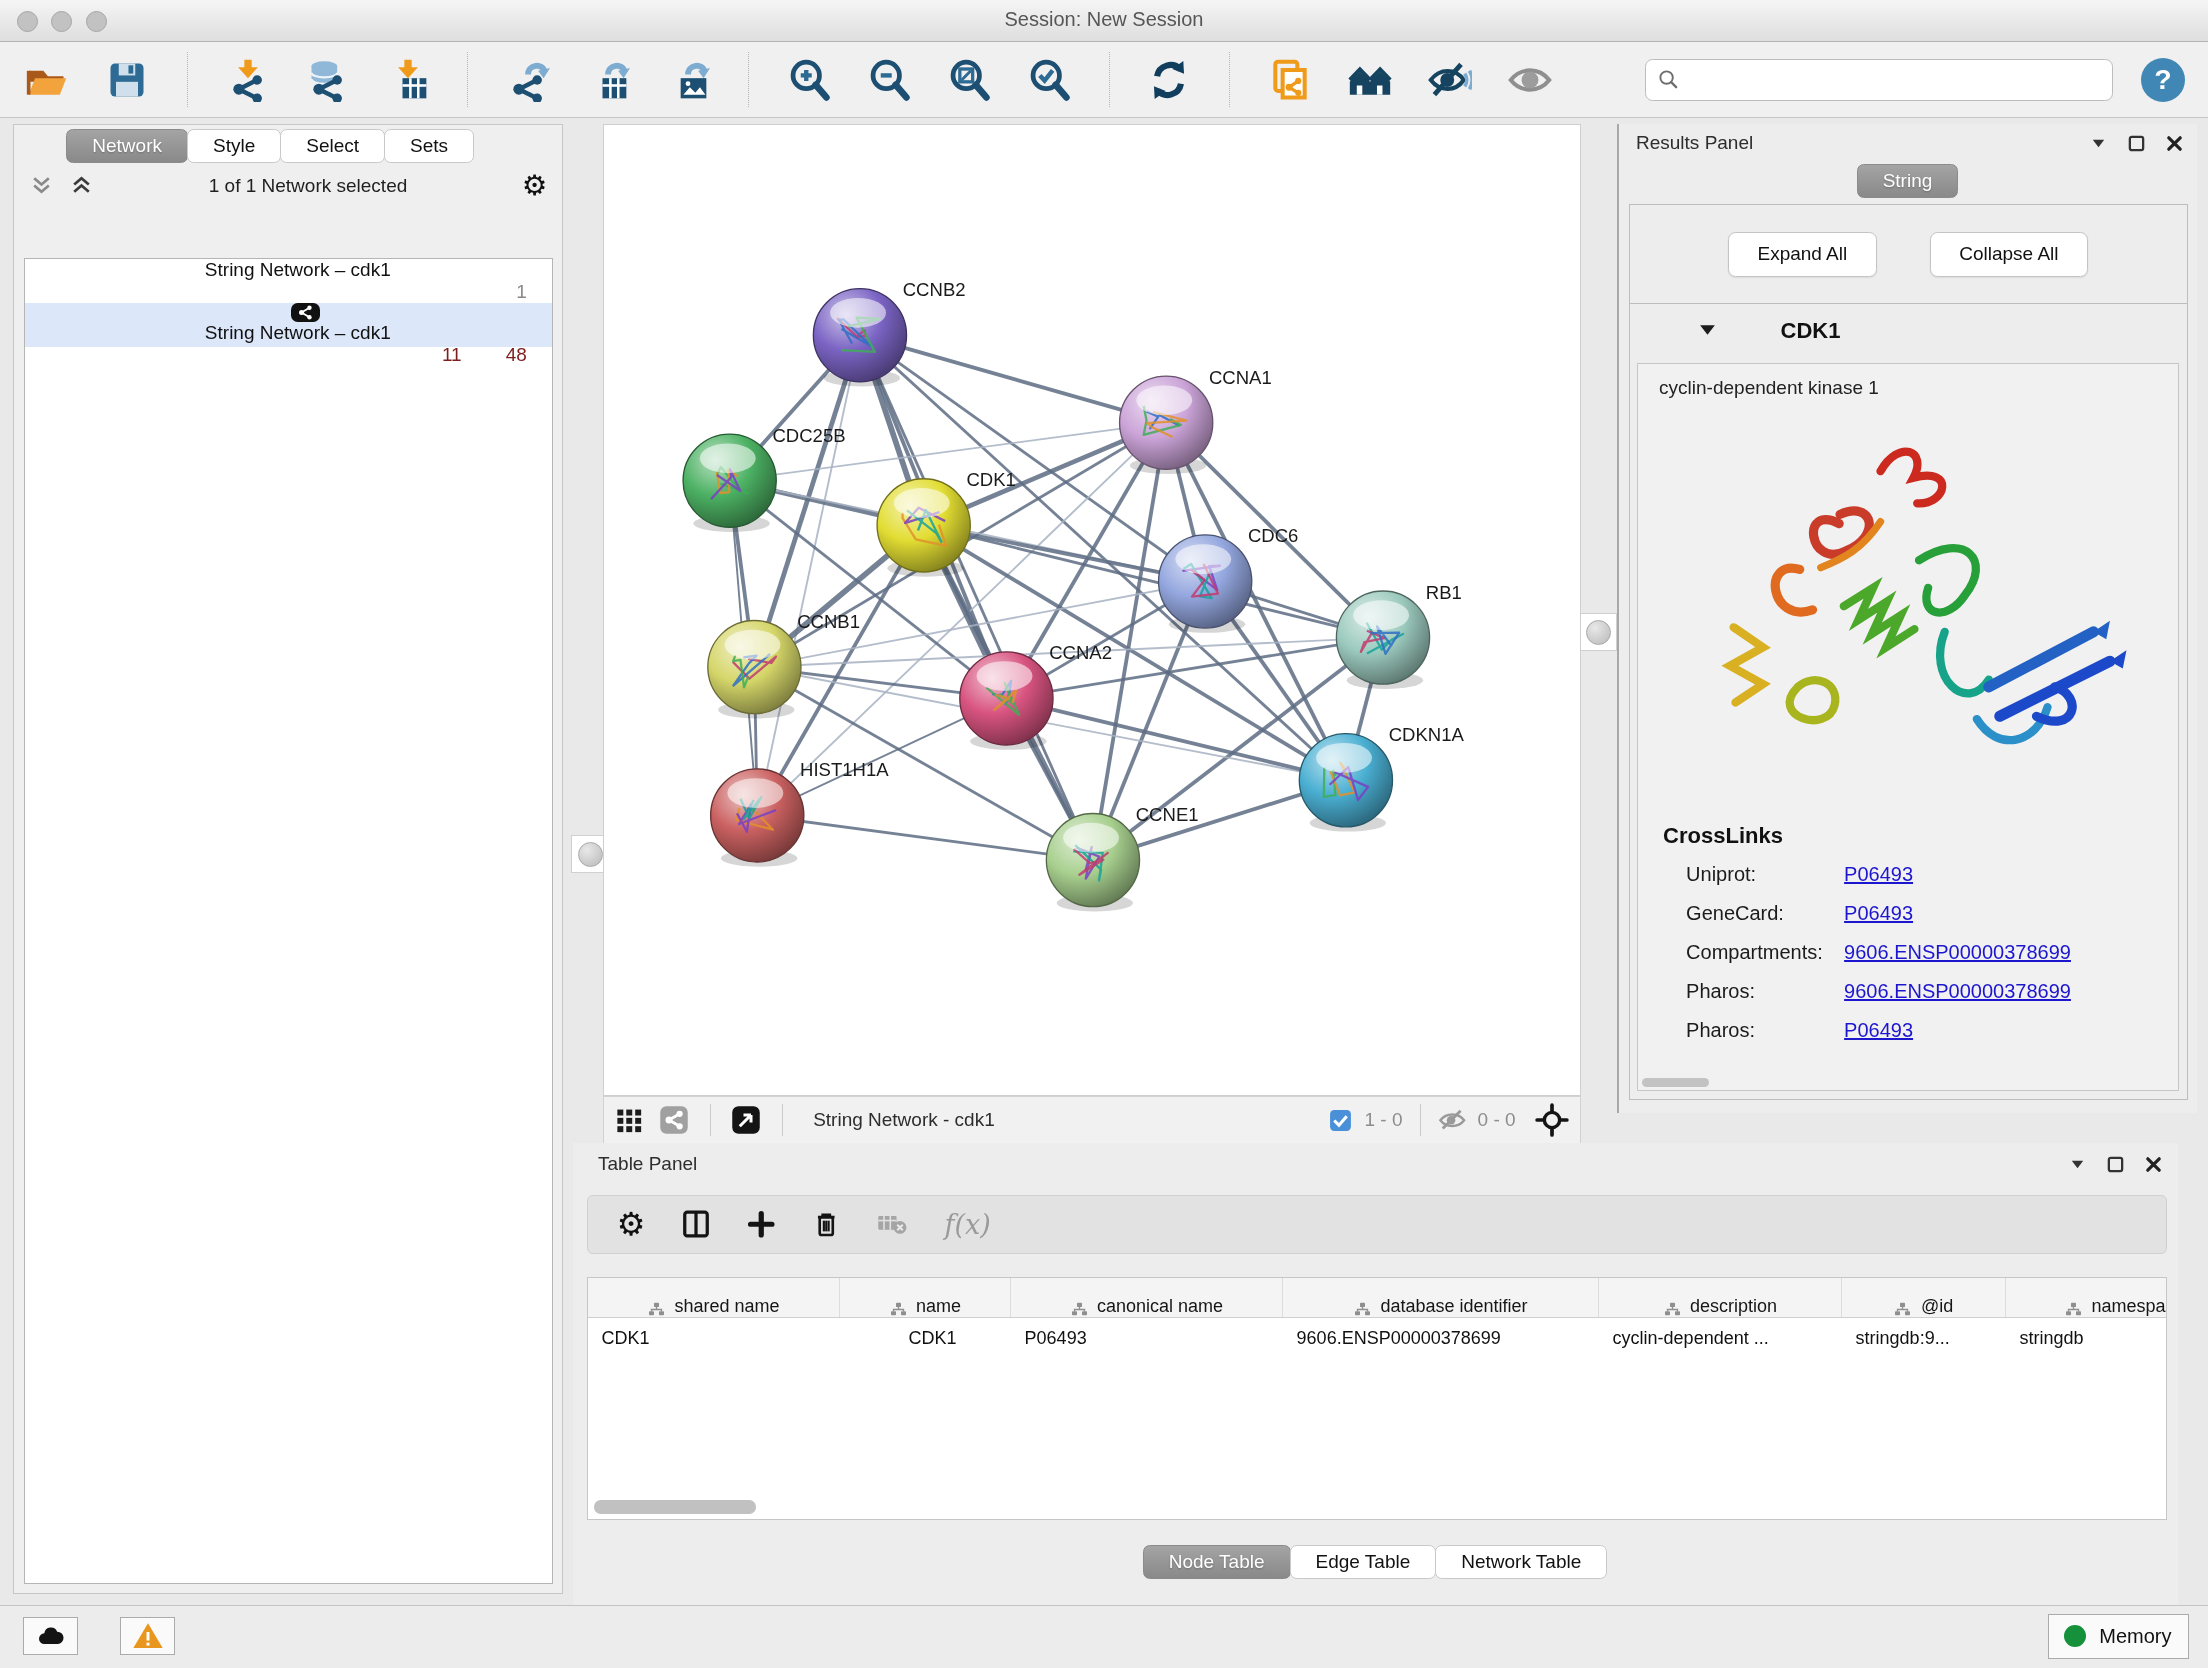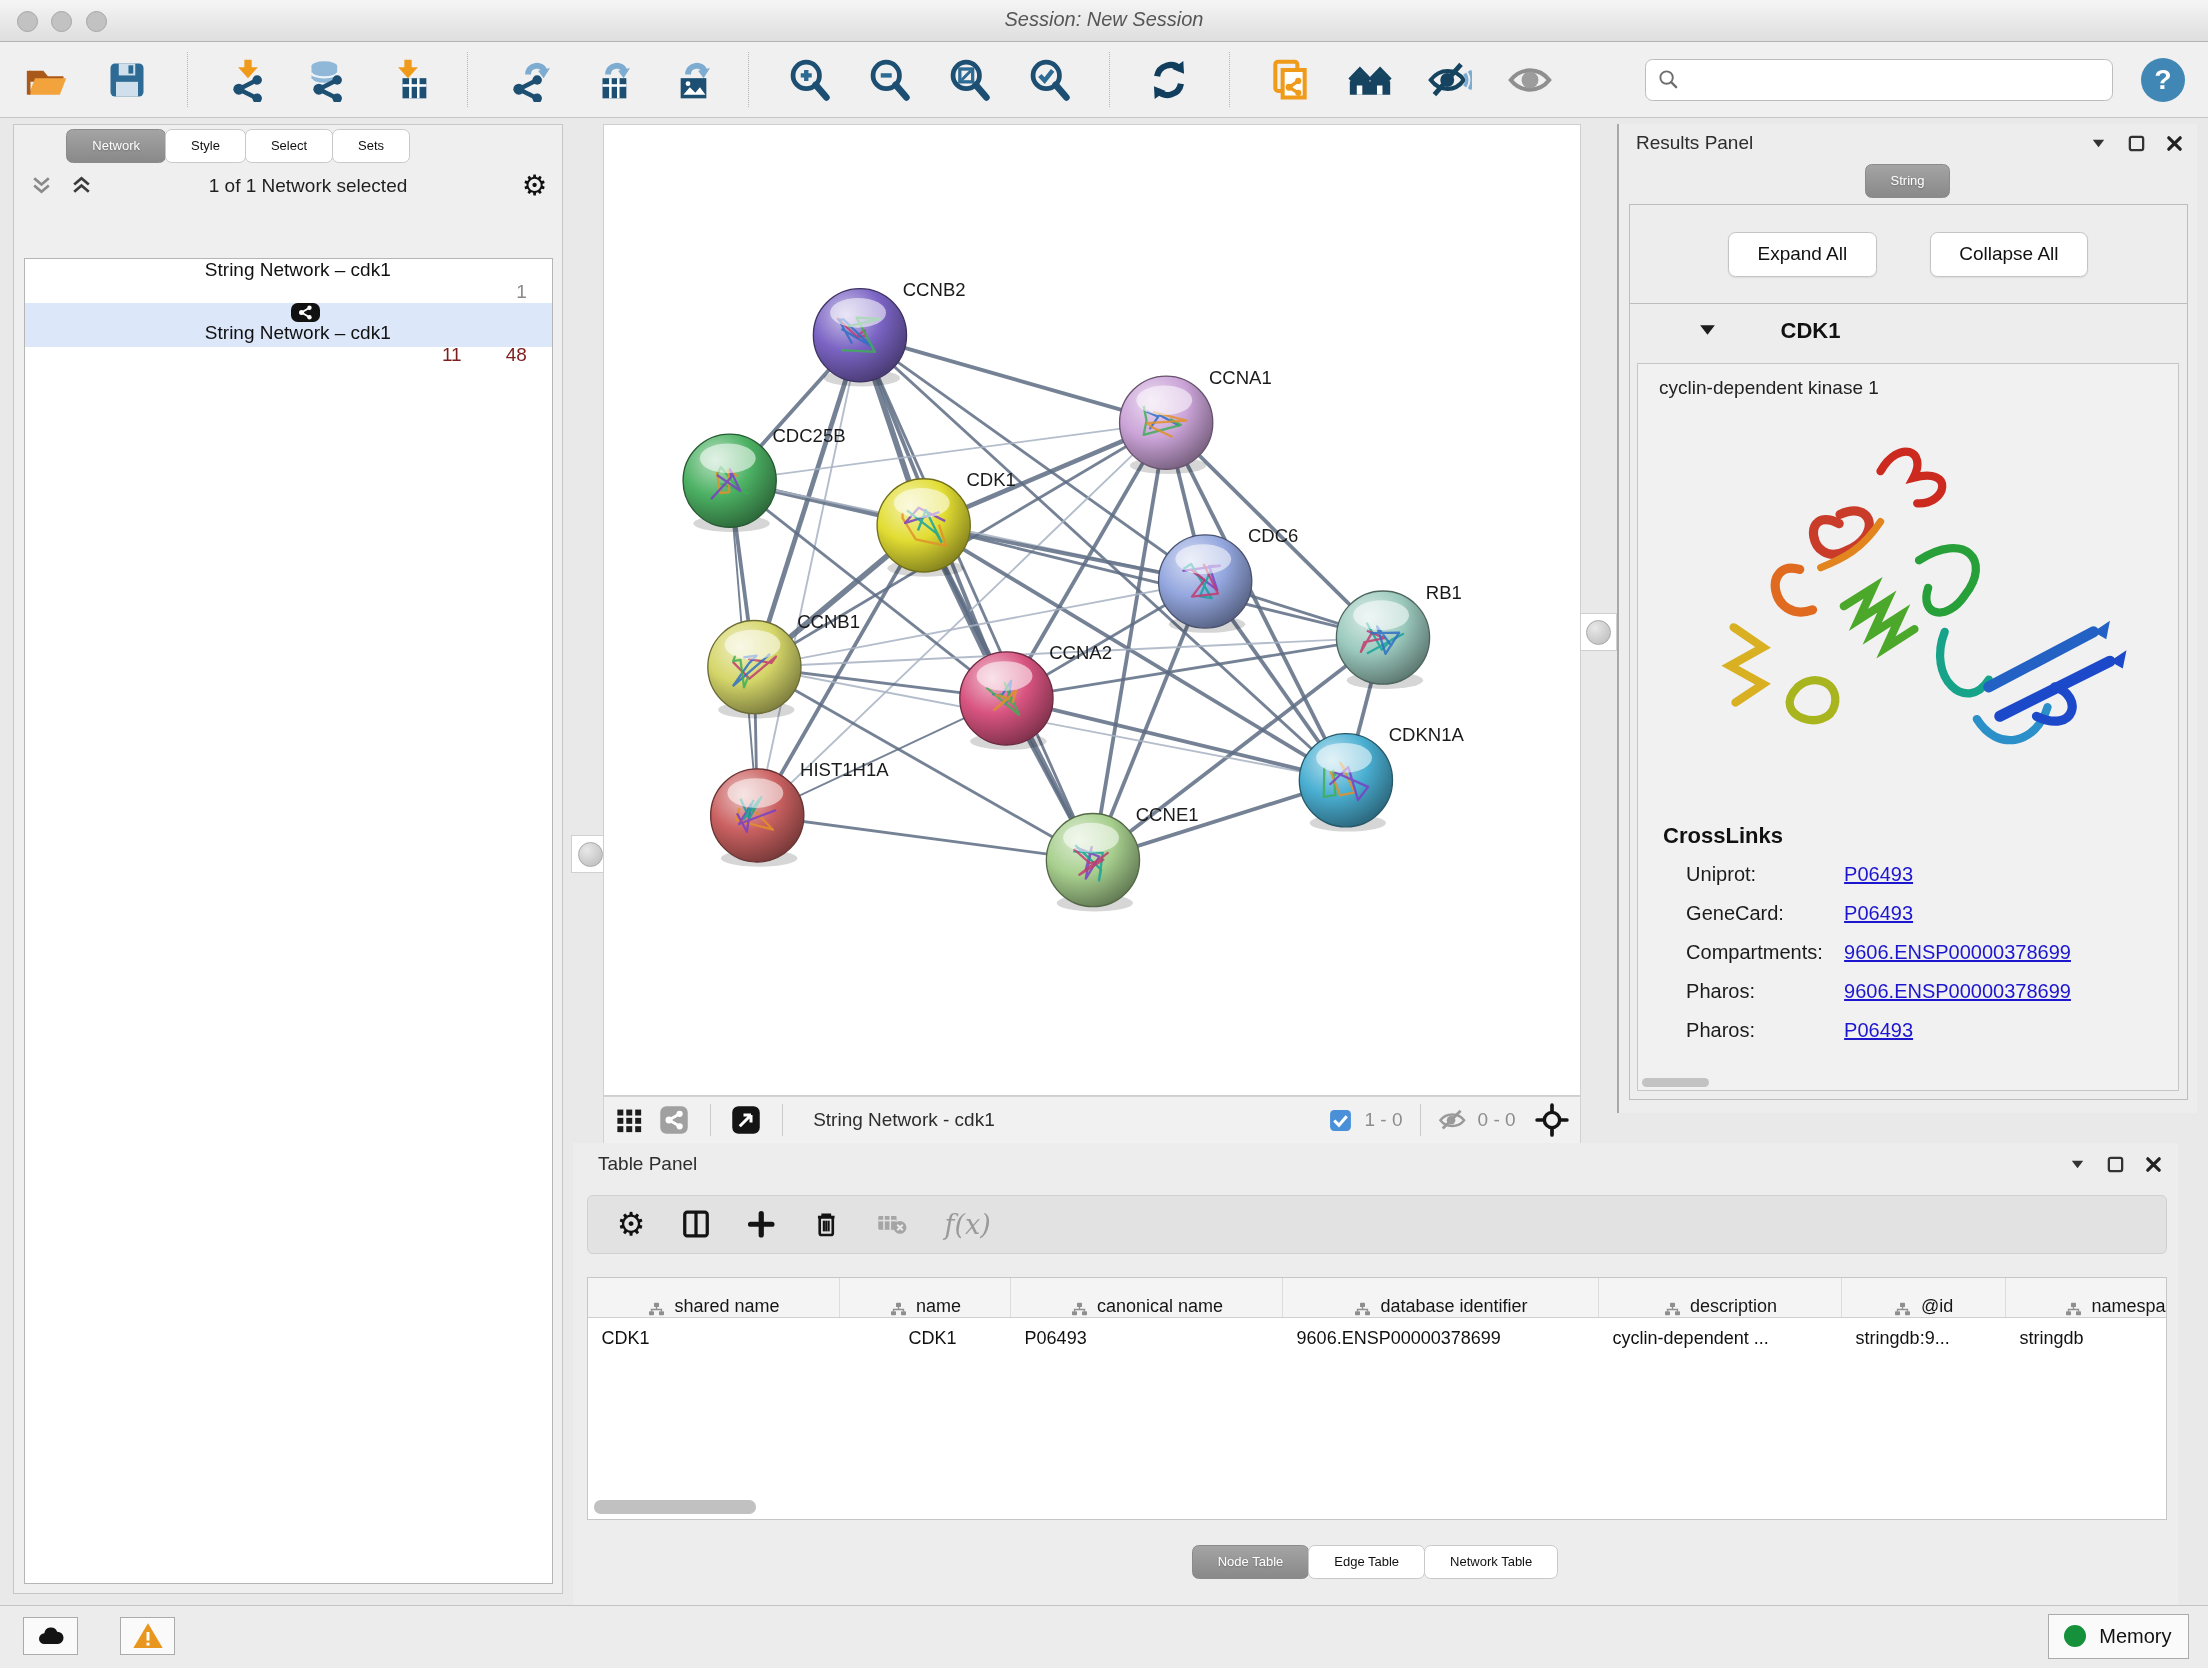--- a/index.html
+++ b/index.html
@@ -1,21 +1,21 @@
 <!DOCTYPE html>
 <html style="font-size:15px"><head>
 <meta charset="utf-8">
 <style>
   html,body{margin:0;padding:0;background:#d9d9d9;}
   *{box-sizing:border-box;font-family:"Liberation Sans",sans-serif;}
   .window{position:relative;width:2208px;height:1668px;background:#e9e9e9;overflow:hidden;}
 
   
   .titlebar{position:absolute;left:0;top:0;width:2208px;height:42px;
-    background:linear-gradient(#f5f5f5,#dedede);border-bottom:1px solid #b4b4b4;font-style:italic;}
+    background:linear-gradient(#f5f5f5,#dedede);border-bottom:1px solid #b4b4b4;}
   .traffic{position:absolute;top:10.5px;width:21px;height:21px;border-radius:50%;
     background:#c2c2c2;border:1px solid #a5a5a5;}
   .win-title{position:absolute;left:0;right:0;top:7.6px;text-align:center;
     font-size:20px;color:#565656;}
 
   
   .toolbar{position:absolute;left:0;top:42px;width:2208px;height:76px;background:#f0f0f0;
     border-bottom:1px solid #c7c7c7;display:flex;align-items:center;padding:0 23px;gap:32px;}
   .tb-btn{width:48px;height:49px;display:flex;align-items:center;justify-content:center;cursor:pointer;}
   .tb-btn svg{width:44px;height:44px;}
@@ -25,21 +25,21 @@
     display:flex;align-items:center;padding:0 11.4px;}
   .search-box input{border:none;outline:none;flex:1;font-size:18px;background:transparent;}
   .help-btn{width:44px;height:44px;border-radius:50%;background:#4187b5;color:#fff;
     font-size:28.5px;font-weight:bold;display:flex;align-items:center;justify-content:center;cursor:pointer;}
 
   
   .phead{display:flex;align-items:center;height:38px;}
   .phead .ptitle{font-size:19px;color:#2d2d2d;padding-left:17px;}
   .phead .picons{margin-left:auto;display:flex;align-items:center;gap:17px;padding-right:13.3px;}
   .phead .picons svg{width:21px;height:21px;}
-  .tab{height:28px;padding:16px 25px;display:flex;align-items:center;font-size:13px;color:#111;
+  .tab{height:28px;padding:16px 25px;display:flex;align-items:center;font-size:19px;color:#111;
     background:#fff;border:1px solid #c9c9c9;border-radius:6.7px;margin-left:-1px;cursor:pointer;}
   .tab.active{background:linear-gradient(#a4a4a4,#898989);color:#fff;border-color:#8b8b8b;
     text-shadow:0 1px 1.9px rgba(0,0,0,.25);}
 
   
   .control-panel{position:absolute;left:13.3px;top:124px;width:550px;height:1470px;
     background:#efefef;border:1px solid #c6c6c6;}
   .cp-tabs{display:flex;padding-left:53px;margin-top:3.8px;}
   .cp-subbar{display:flex;align-items:center;height:46px;padding:0 15px;gap:15px;}
   .cp-subbar .subtext{flex:1;text-align:center;font-size:19px;color:#1f1f1f;}

